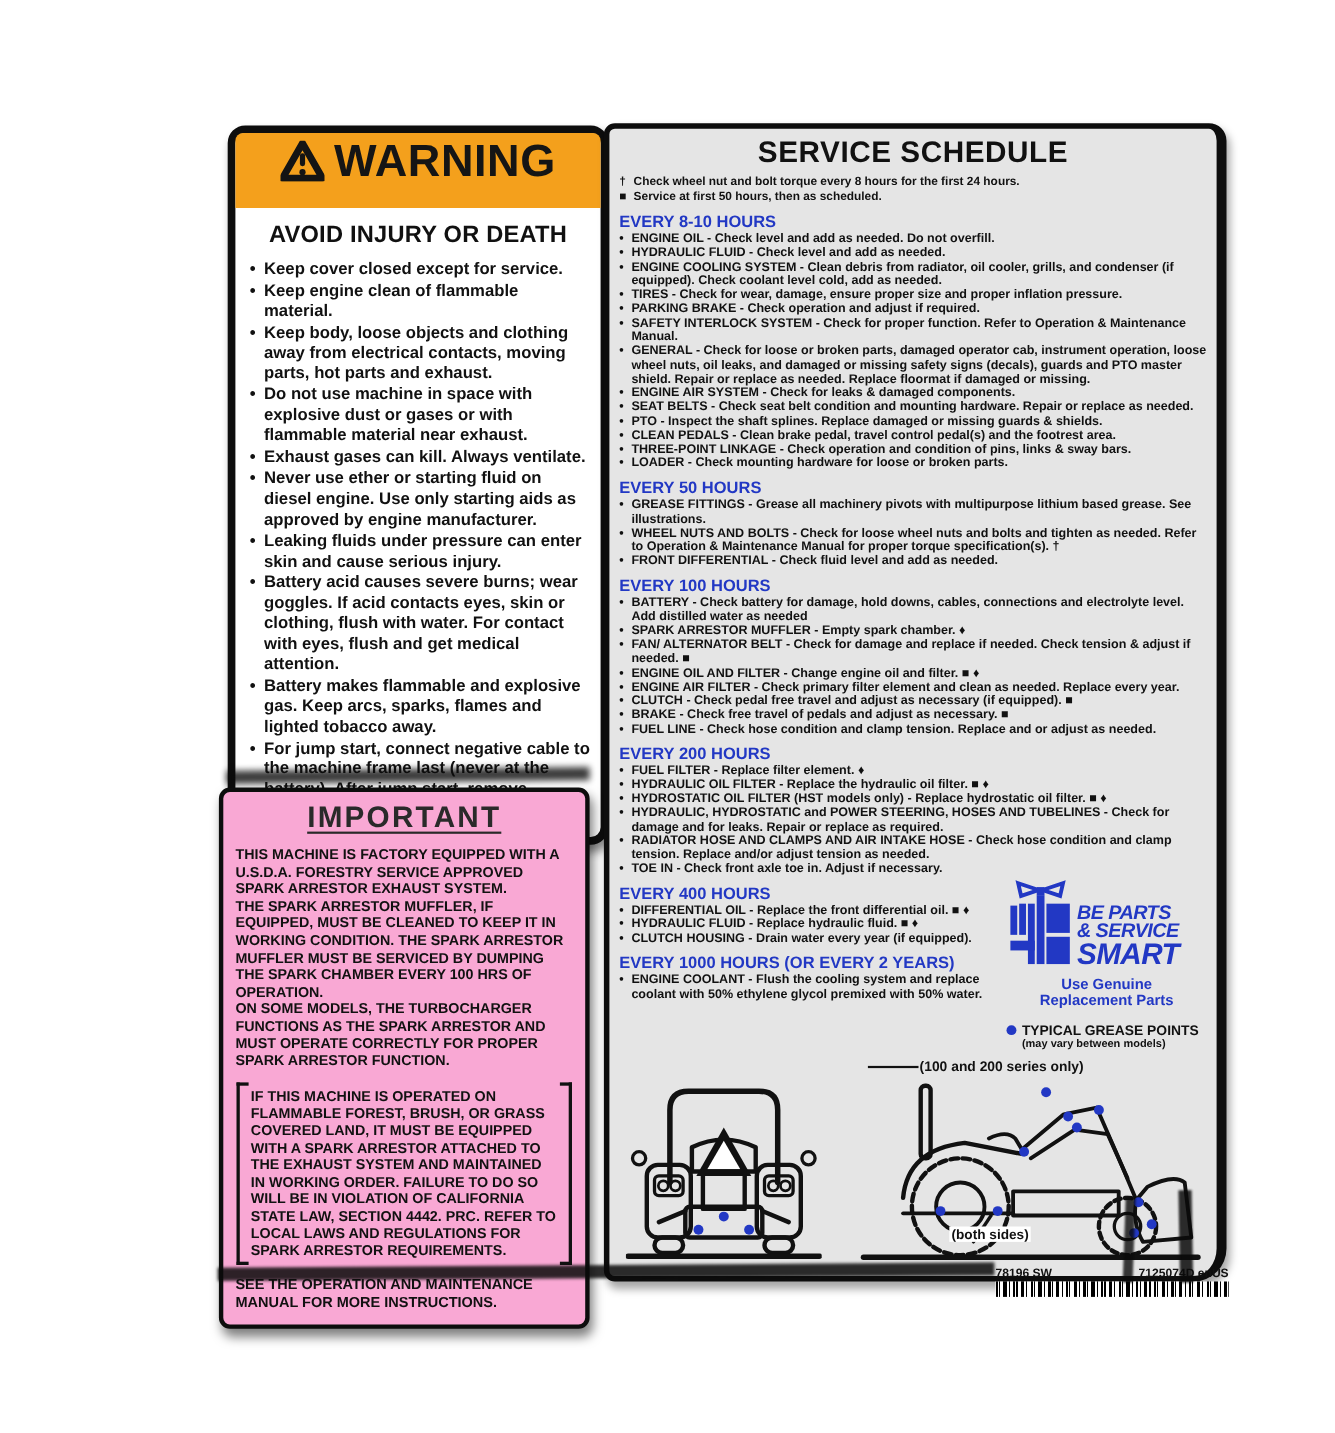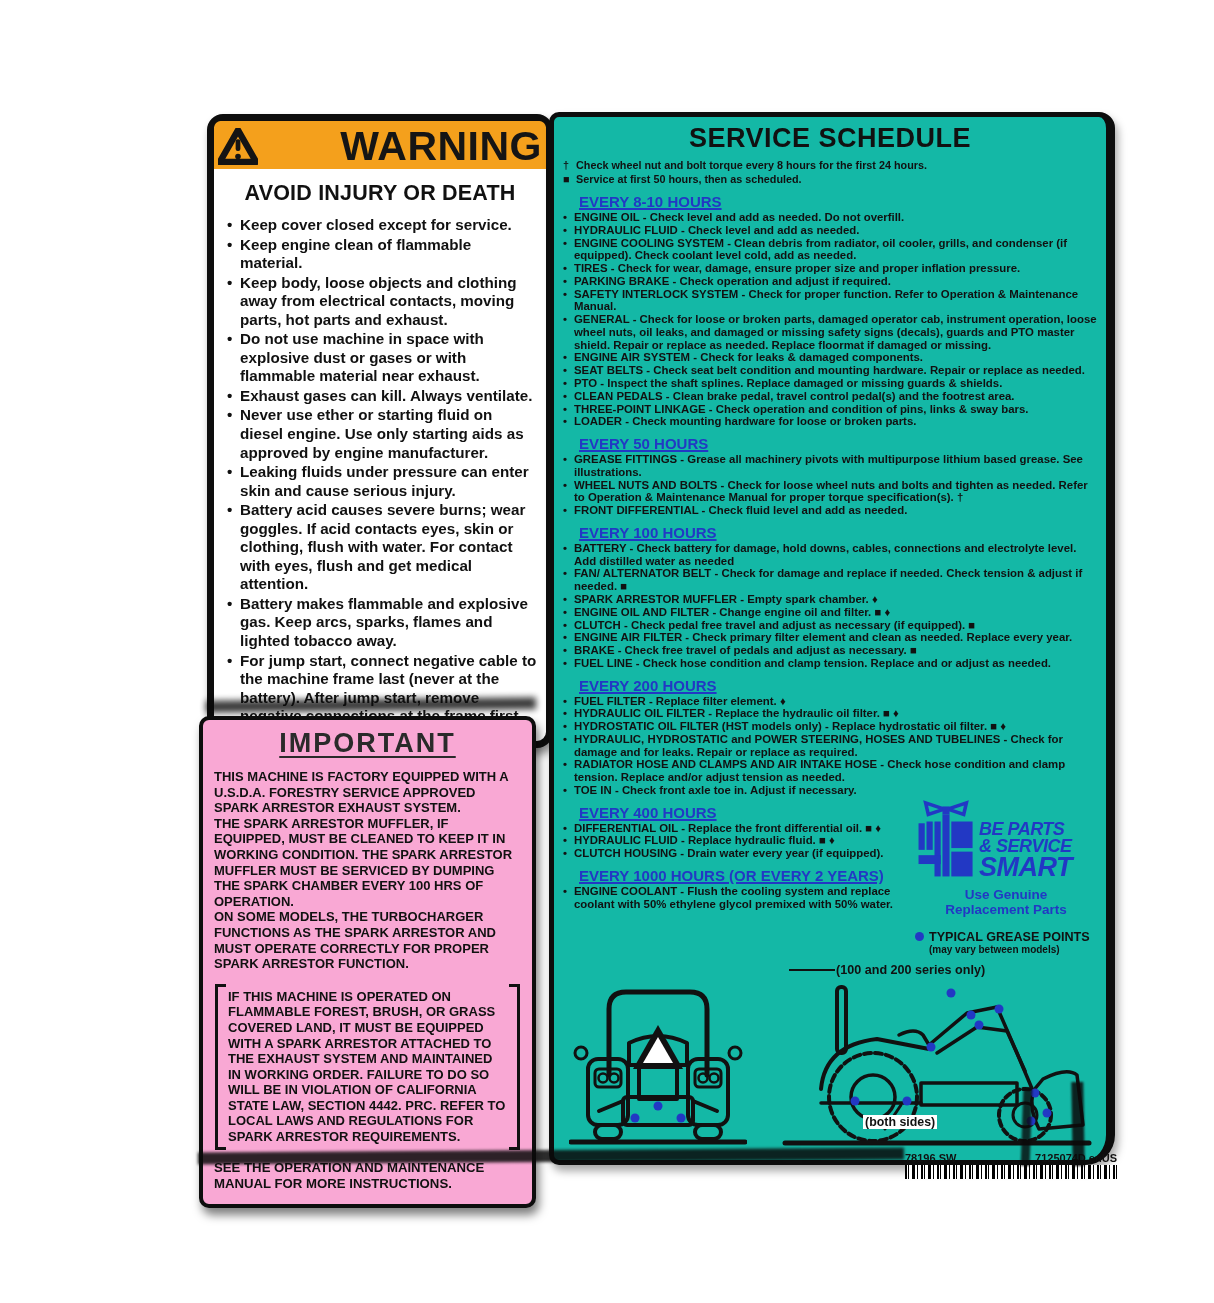--- a/index.html
+++ b/index.html
@@ -9,22 +9,22 @@
     -webkit-font-smoothing:antialiased;
   }
   
   .warning-panel{
     position:absolute;left:207px;top:114px;width:332px;
     border:7px solid #0d0d0d;border-radius:16px;background:#fff;
     box-shadow:3px 6px 9px rgba(0,0,0,.45);
   }
   .warning-header{
     background:#F4A01C;border-radius:7px 7px 0 0;
-    display:flex;align-items:center;justify-content:space-between;gap:9px;
-    padding:5px 4px 2px;
+    display:flex;align-items:center;justify-content:center;gap:9px;
+    padding:5px 4px 22px;
   }
   .warning-header .tri{width:40px;height:37px;flex:0 0 auto;}
   .warning-title{
     font-size:41px;font-weight:bold;line-height:1;color:#151515;letter-spacing:.5px;
   }
   .warning-body{padding:8px 9px 14px 9px;}
   .warning-subtitle{
     text-align:center;font-size:21.5px;font-weight:bold;margin:4px 0 10px;letter-spacing:.2px;
   }
   ul.warning-bullets{list-style:none;margin:0;padding:0 0 0 4px;
@@ -53,31 +53,31 @@
     content:"";position:absolute;top:0;bottom:0;width:8px;
     border-top:3px solid #111;border-bottom:3px solid #111;
   }
   .bracketed::before{left:0;border-left:3px solid #111;}
   .bracketed::after{right:0;border-right:3px solid #111;}
   .important-footer{font-size:13.2px;font-weight:bold;line-height:1.22;margin-top:10px;}
   
   .service-panel{
     position:absolute;left:549px;top:112px;width:566px;height:1053px;
     border:5px solid #0d0d0d;border-right-width:9px;
-    border-radius:10px 16px 30px 10px;background:#14b8a6;
+    border-radius:10px 16px 30px 10px;background:#e5e5e5;
     padding:5px 9px 0 9px;box-sizing:border-box;
     box-shadow:3px 6px 8px rgba(0,0,0,.35);
     overflow:hidden;
   }
   .svc-title{text-align:center;font-size:27px;font-weight:bold;margin:1px 0 4px;letter-spacing:.5px;}
   ul.svc-notes{list-style:none;margin:0 0 2px;padding:0;font-size:10.8px;font-weight:bold;line-height:1.3;}
   ul.svc-notes .sym{display:inline-block;width:13px;}
   .svc-heading{
-    color:#2238C4;font-size:15px;font-weight:bold;margin:7px 16px 1px;
-    text-decoration:underline;text-decoration-thickness:1.5px;
+    color:#2238C4;font-size:15px;font-weight:bold;margin:7px 0 1px;
+    text-decoration-thickness:1.5px;
   }
   ul.svc-items{list-style:none;margin:0;padding:0;font-size:11.4px;font-weight:bold;line-height:1.12;}
   ul.svc-items li{position:relative;padding-left:11px;}
   ul.svc-items li::before{content:"•";position:absolute;left:0;top:0;}
   .svc-row{display:flex;margin-top:0;}
   .svc-row-left{width:352px;flex:0 0 auto;}
   .svc-row-right{flex:1;display:flex;flex-direction:column;padding-top:2px;}
   
   .logo-block{display:flex;align-items:flex-start;gap:2px;}
   .logo-icon{width:62px;height:84px;}
@@ -192,25 +192,25 @@
           <li>GREASE FITTINGS - Grease all machinery pivots with multipurpose lithium based grease. See illustrations.</li>
           <li>WHEEL NUTS AND BOLTS - Check for loose wheel nuts and bolts and tighten as needed. Refer to Operation &amp; Maintenance Manual for proper torque specification(s). †</li>
           <li>FRONT DIFFERENTIAL - Check fluid level and add as needed.</li>
         </ul>
       </section>
 
       <section>
         <h3 class="svc-heading">EVERY 100 HOURS</h3>
         <ul class="svc-items">
           <li>BATTERY - Check battery for damage, hold downs, cables, connections and electrolyte level. Add distilled water as needed</li>
+          <li>SPARK ARRESTOR MUFFLER - Empty spark chamber. ♦</li>
           <li>FAN/ ALTERNATOR BELT - Check for damage and replace if needed. Check tension &amp; adjust if needed. ■</li>
-          <li>SPARK ARRESTOR MUFFLER - Empty spark chamber. ♦</li>
           <li>ENGINE OIL AND FILTER - Change engine oil and filter. ■ ♦</li>
+          <li>ENGINE AIR FILTER - Check primary filter element and clean as needed. Replace every year.</li>
           <li>CLUTCH - Check pedal free travel and adjust as necessary (if equipped). ■</li>
-          <li>ENGINE AIR FILTER - Check primary filter element and clean as needed. Replace every year.</li>
           <li>BRAKE - Check free travel of pedals and adjust as necessary. ■</li>
           <li>FUEL LINE - Check hose condition and clamp tension. Replace and or adjust as needed.</li>
         </ul>
       </section>
 
       <section>
         <h3 class="svc-heading">EVERY 200 HOURS</h3>
         <ul class="svc-items">
           <li>FUEL FILTER - Replace filter element. ♦</li>
           <li>HYDRAULIC OIL FILTER - Replace the hydraulic oil filter. ■ ♦</li>

